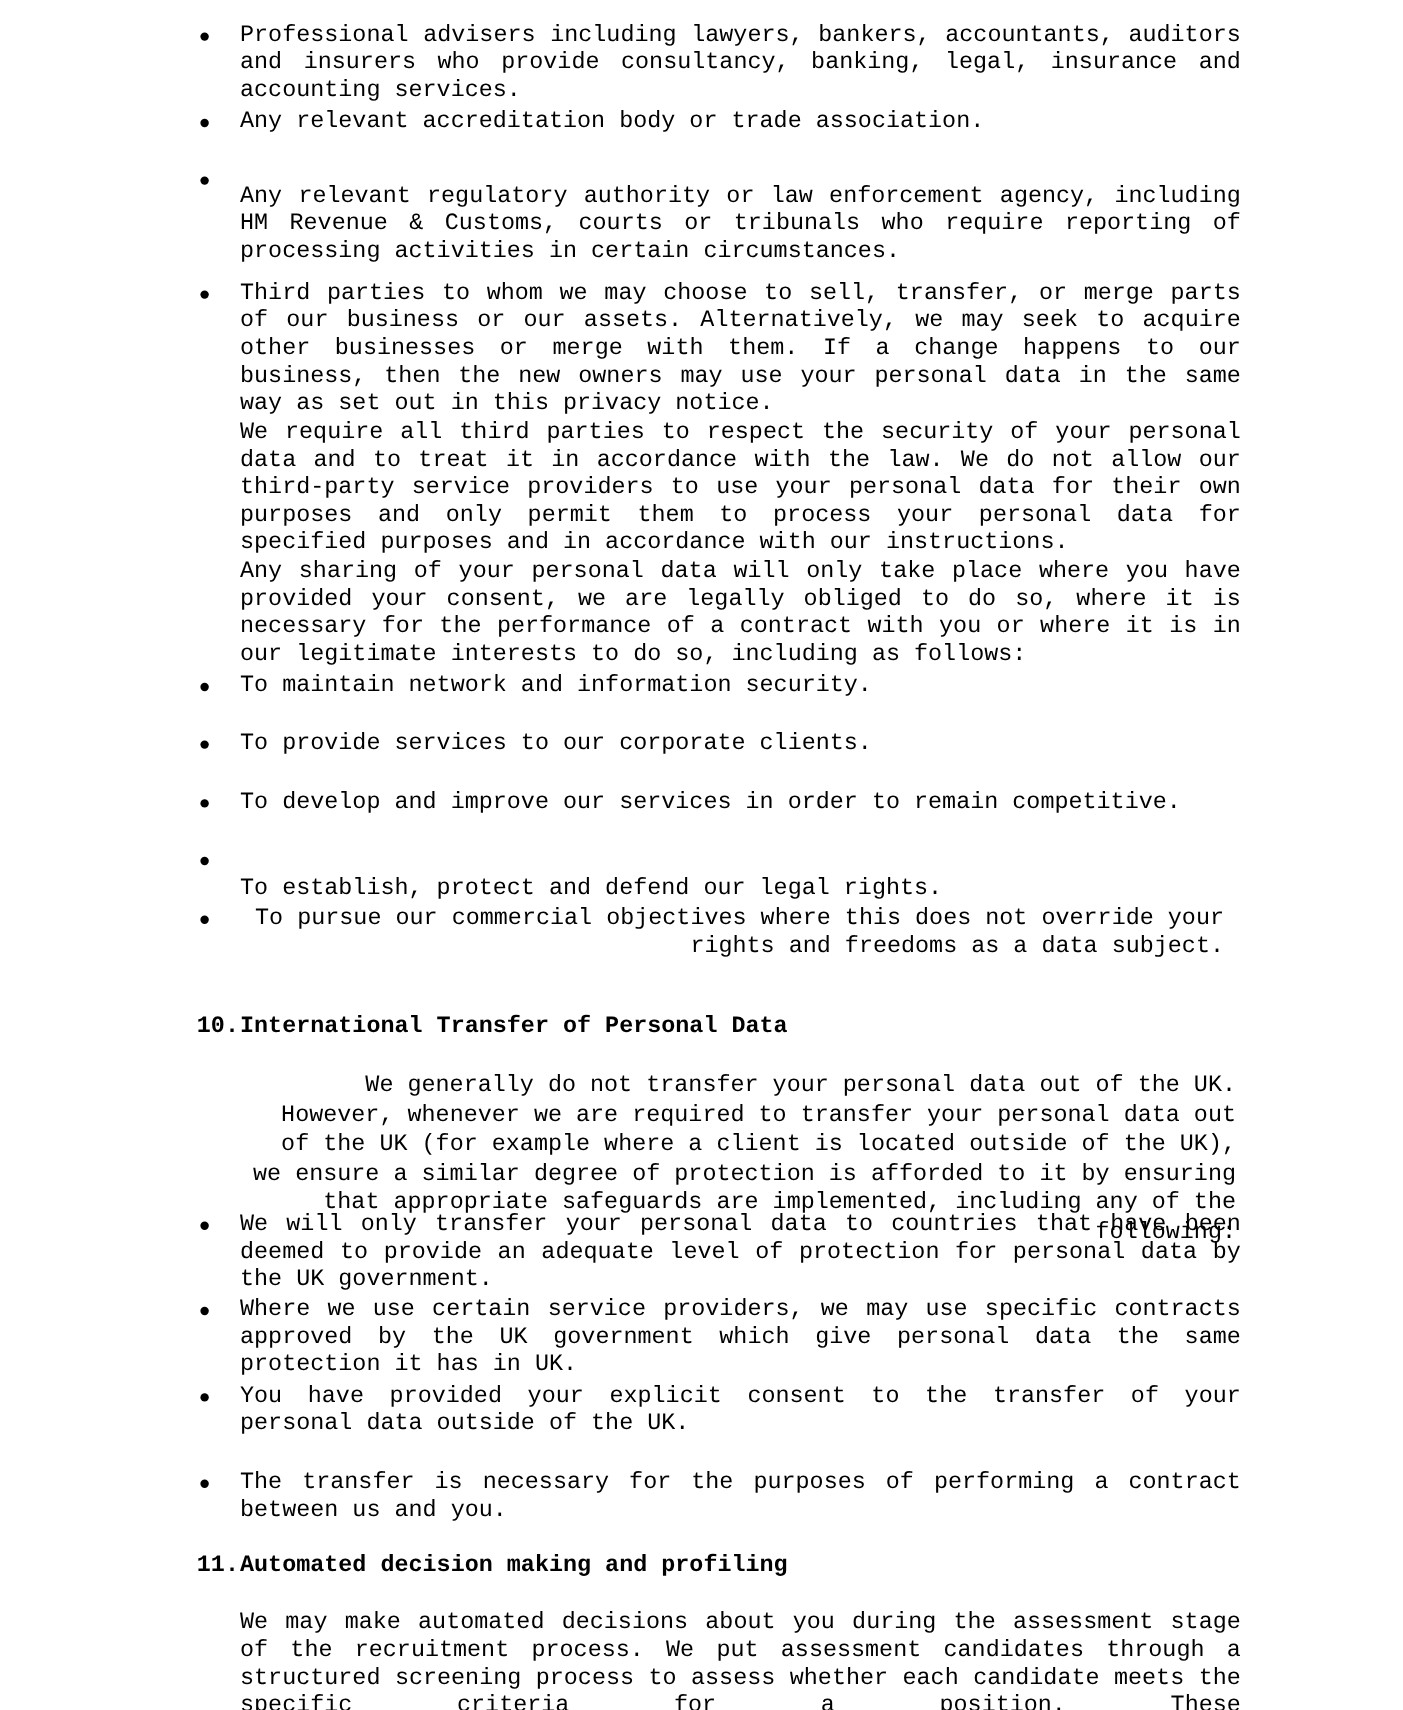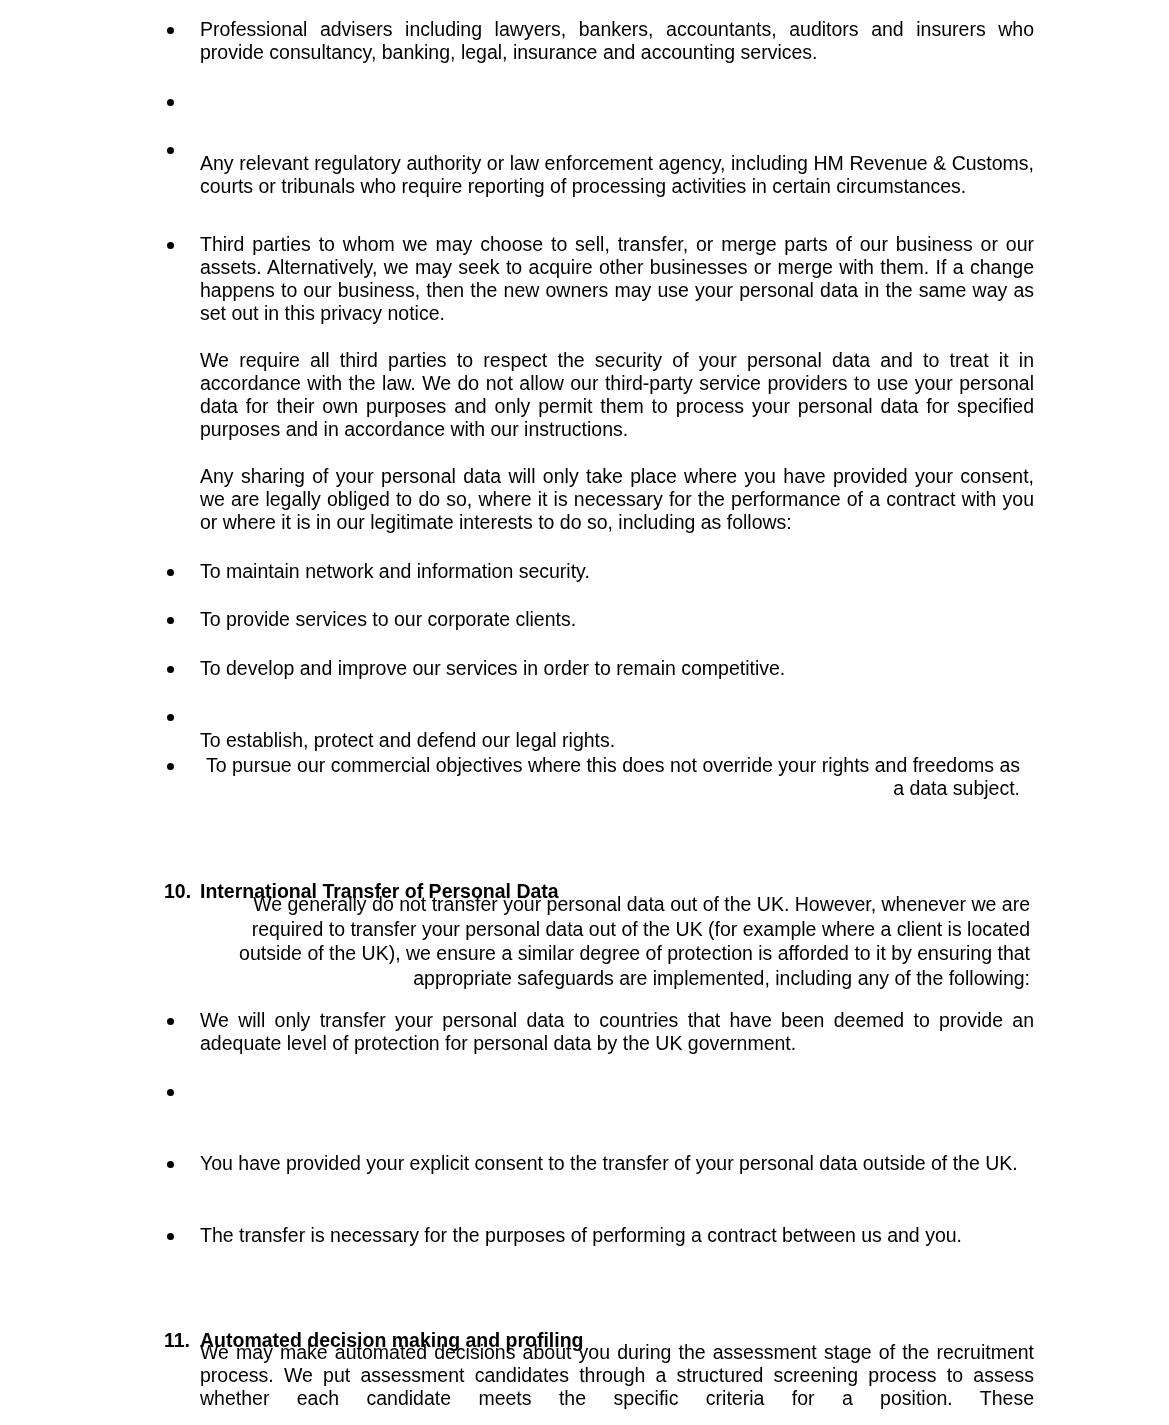--- a/index.html
+++ b/index.html
@@ -16,20 +16,21 @@
     font-size: 19.5px;
     line-height: 23px;
     color: #000000;
   }
   .page {
     position: absolute;
     left: 0;
     top: 0;
     width: 1169px;
     height: 1425px;
+    font-family: Liberation Mono, monospace;
   }
   .block {
     position: absolute;
     left: 200px;
     width: 834px;
   }
   .just { text-align: justify; text-align-last: left; }
   .left { text-align: right; }
   .bullet {
     position: absolute;
@@ -49,32 +50,32 @@
   }
   .heading {
     position: absolute;
     left: 164px;
     width: 870px;
     font-weight: bold;
   }
   .heading .num {
     display: inline-block;
     width: 36px;
-    margin-top: 36px;
   }
 </style>
 </head>
 <body>
 
 <div class="page">
 
   <div class="bullet" style="top:18px"></div>
   <div class="block just" style="top:18px">Professional advisers including lawyers, bankers, accountants, auditors and insurers who provide consultancy, banking, legal, insurance and accounting services.</div>
 
   <div class="bullet" style="top:90px"></div>
+  <div class="block just" style="top:90px">Any relevant accreditation body or trade association.</div>
 
   <div class="bullet" style="top:138px"></div>
   <div class="block just" style="top:152px">Any relevant regulatory authority or law enforcement agency, including HM Revenue &amp; Customs, courts or tribunals who require reporting of processing activities in certain circumstances.</div>
 
   <div class="bullet" style="top:233px"></div>
   <div class="block just" style="top:233px">Third parties to whom we may choose to sell, transfer, or merge parts of our business or our assets. Alternatively, we may seek to acquire other businesses or merge with them. If a change happens to our business, then the new owners may use your personal data in the same way as set out in this privacy notice.</div>
 
   <div class="block just" style="top:465px">Any sharing of your personal data will only take place where you have provided your consent, we are legally obliged to do so, where it is necessary for the performance of a contract with you or where it is in our legitimate interests to do so, including as follows:</div>
   <div class="block just" style="top:349px">We require all third parties to respect the security of your personal data and to treat it in accordance with the law. We do not allow our third-party service providers to use your personal data for their own purposes and only permit them to process your personal data for specified purposes and in accordance with our instructions.</div>
 
@@ -95,20 +96,21 @@
 
   <div class="heading" style="top:844px">
     <span class="num">10.</span><span>International Transfer of Personal Data</span>
   </div>
   <div class="block left" style="top:892px; line-height:24.5px; width:830px">We generally do not transfer your personal data out of the UK. However, whenever we are required to transfer your personal data out of the UK (for example where a client is located outside of the UK), we ensure a similar degree of protection is afforded to it by ensuring that appropriate safeguards are implemented, including any of the following:</div>
 
   <div class="bullet" style="top:1009px"></div>
   <div class="block just" style="top:1009px">We will only transfer your personal data to countries that have been deemed to provide an adequate level of protection for personal data by the UK government.</div>
 
   <div class="bullet" style="top:1080px"></div>
+  <div class="block just" style="top:1080px">Where we use certain service providers, we may use specific contracts approved by the UK government which give personal data the same protection it has in UK.</div>
 
   <div class="bullet" style="top:1152px"></div>
   <div class="block just" style="top:1152px">You have provided your explicit consent to the transfer of your personal data outside of the UK.</div>
 
   <div class="bullet" style="top:1224px"></div>
   <div class="block just" style="top:1224px">The transfer is necessary for the purposes of performing a contract between us and you.</div>
 
   <div class="heading" style="top:1293px">
     <span class="num">11.</span><span>Automated decision making and profiling</span>
   </div>

